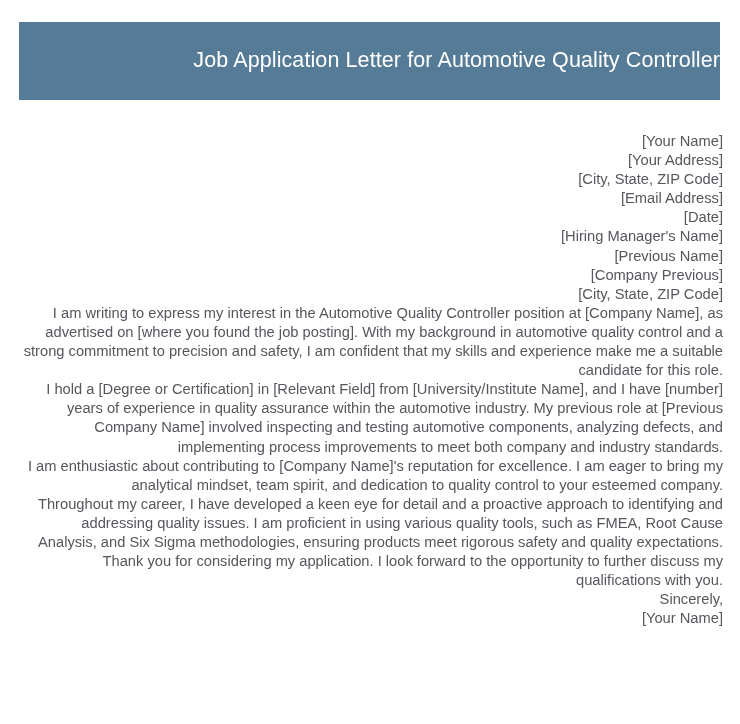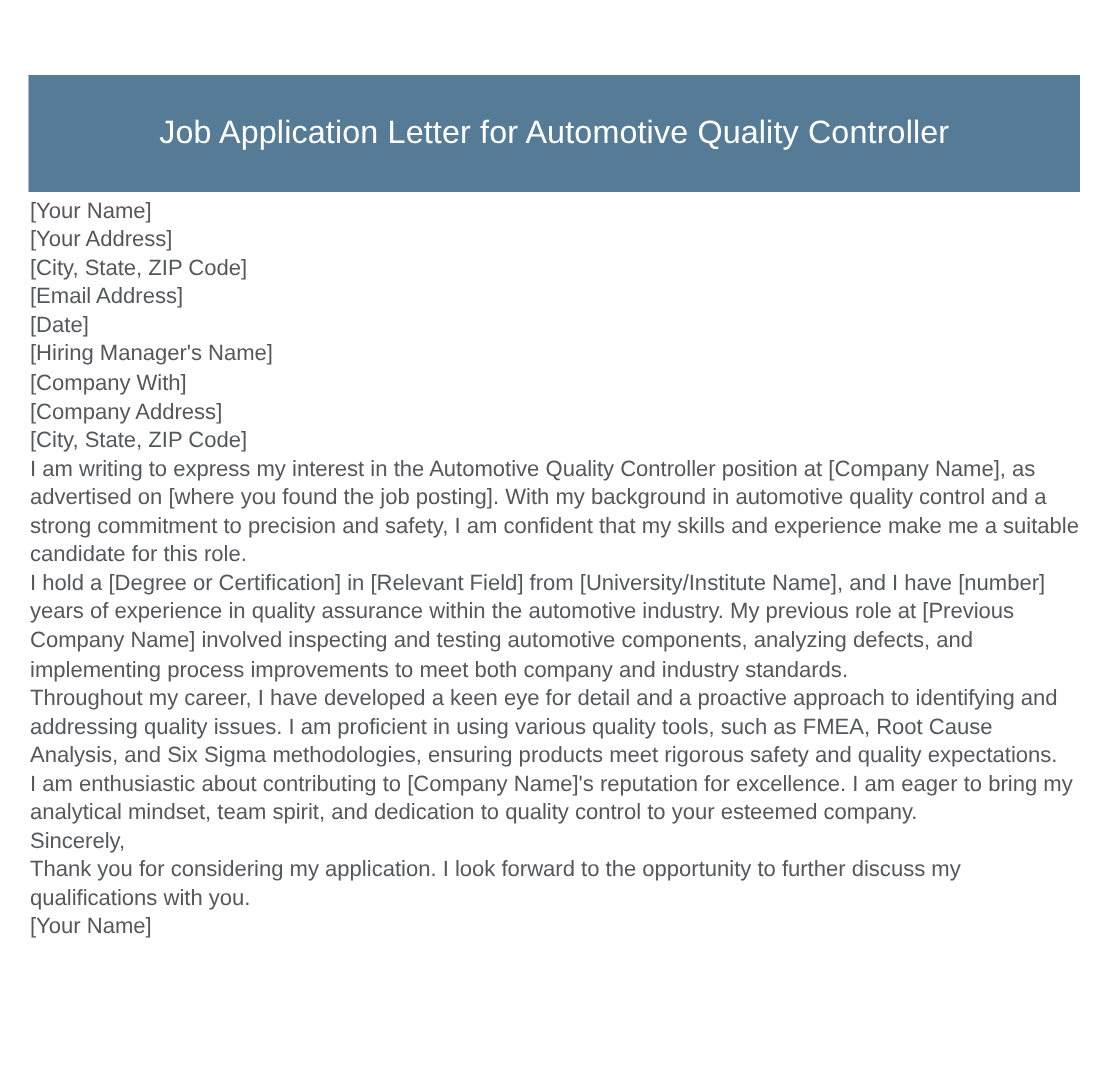--- a/index.html
+++ b/index.html
@@ -24,44 +24,43 @@
   }
   .header-banner {
     position: absolute;
     left: 19px;
     top: 22px;
     width: 701px;
     height: 78px;
     background: #557b96;
     display: flex;
     align-items: center;
-    justify-content: center;
+    justify-content: flex-end;
     box-sizing: border-box;
-    margin-top: 28px;
   }
   .header-title {
     color: #ffffff;
     font-family: "Liberation Sans", sans-serif;
     font-size: 21.5px;
     font-weight: 400;
     letter-spacing: 0.1px;
     line-height: 1.2;
     text-align: center;
     white-space: nowrap;
   }
   .letter-body {
     position: absolute;
     left: 20px;
     top: 132px;
     width: 703px;
     color: #55575c;
     font-family: "Liberation Sans", sans-serif;
     font-size: 14.7px;
     line-height: 19.1px;
-    text-align: left;
+    text-align: right;
   }
   .letter-line {
     display: block;
     margin: 0;
     padding: 0;
     white-space: pre-wrap;
     word-wrap: break-word;
   }
 </style>
 </head>
@@ -73,25 +72,25 @@
     <div class="header-title">Job Application Letter for Automotive Quality Controller</div>
   </div>
 
   <div class="letter-body">
       <p class="letter-line">[Your Name]</p>
       <p class="letter-line">[Your Address]</p>
       <p class="letter-line">[City, State, ZIP Code]</p>
       <p class="letter-line">[Email Address]</p>
       <p class="letter-line">[Date]</p>
       <p class="letter-line">[Hiring Manager's Name]</p>
-      <p class="letter-line">[Company With]</p>
-      <p class="letter-line">[Company Address]</p>
+      <p class="letter-line">[Previous Name]</p>
+      <p class="letter-line">[Company Previous]</p>
       <p class="letter-line">[City, State, ZIP Code]</p>
       <p class="letter-line">I am writing to express my interest in the Automotive Quality Controller position at [Company Name], as advertised on [where you found the job posting]. With my background in automotive quality control and a strong commitment to precision and safety, I am confident that my skills and experience make me a suitable candidate for this role.</p>
       <p class="letter-line">I hold a [Degree or Certification] in [Relevant Field] from [University/Institute Name], and I have [number] years of experience in quality assurance within the automotive industry. My previous role at [Previous Company Name] involved inspecting and testing automotive components, analyzing defects, and implementing process improvements to meet both company and industry standards.</p>
+      <p class="letter-line">I am enthusiastic about contributing to [Company Name]'s reputation for excellence. I am eager to bring my analytical mindset, team spirit, and dedication to quality control to your esteemed company.</p>
       <p class="letter-line">Throughout my career, I have developed a keen eye for detail and a proactive approach to identifying and addressing quality issues. I am proficient in using various quality tools, such as FMEA, Root Cause Analysis, and Six Sigma methodologies, ensuring products meet rigorous safety and quality expectations.</p>
-      <p class="letter-line">I am enthusiastic about contributing to [Company Name]'s reputation for excellence. I am eager to bring my analytical mindset, team spirit, and dedication to quality control to your esteemed company.</p>
+      <p class="letter-line">Thank you for considering my application. I look forward to the opportunity to further discuss my qualifications with you.</p>
       <p class="letter-line">Sincerely,</p>
-      <p class="letter-line">Thank you for considering my application. I look forward to the opportunity to further discuss my qualifications with you.</p>
       <p class="letter-line">[Your Name]</p>
     </div>
 
 </div>
 
 </body></html>

